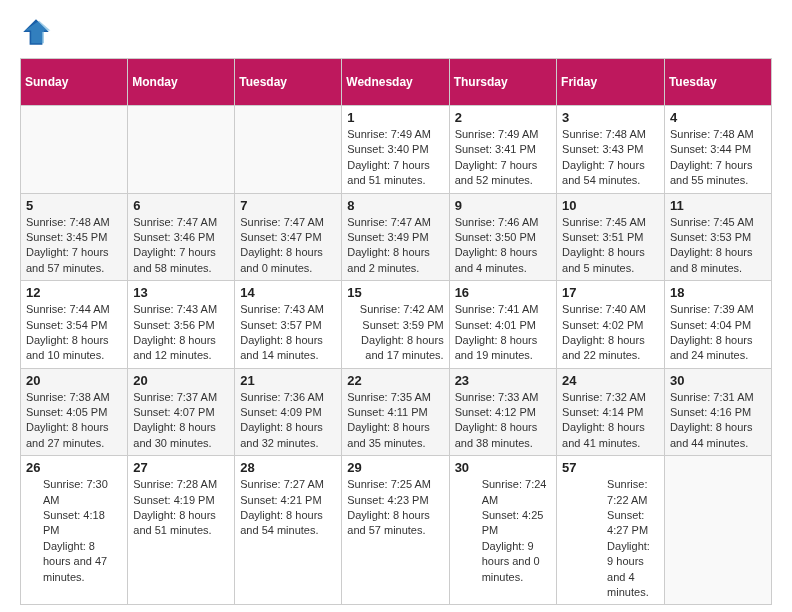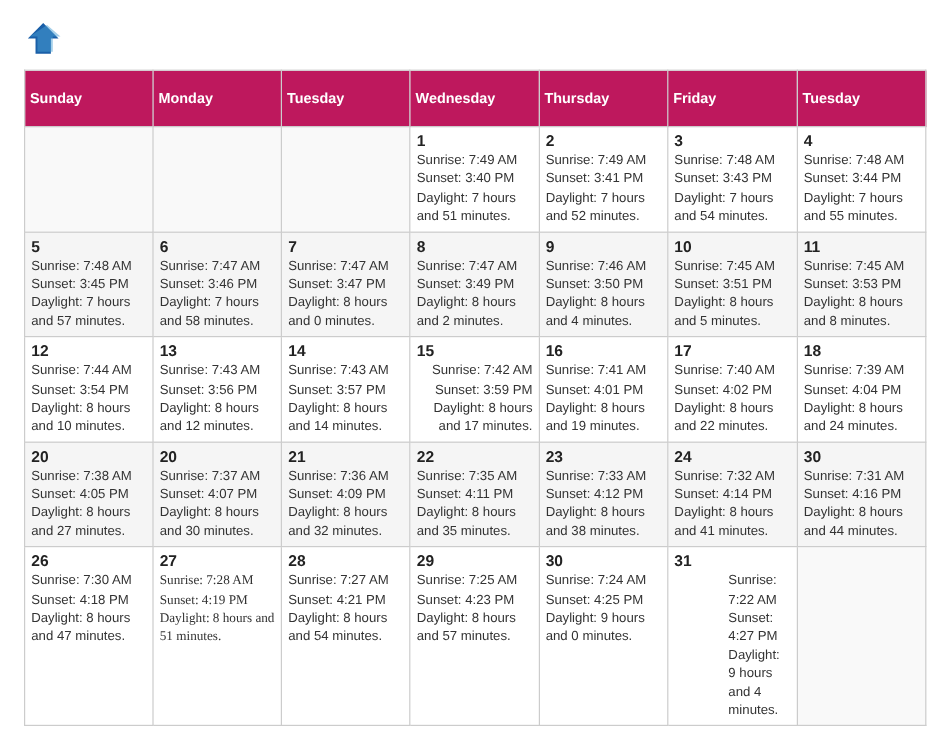--- a/index.html
+++ b/index.html
@@ -286,50 +286,50 @@
         <td>
           <span class="day-num">30</span>
           <div class="day-info" style="white-space: pre-line;">Sunrise: 7:31 AM
 Sunset: 4:16 PM
 Daylight: 8 hours and 44 minutes.</div>
         </td>
       </tr>
       <tr>
         <td>
           <span class="day-num">26</span>
-          <div class="day-info" style="white-space: pre-line;">Sunrise: 7:30 AM
+          <div class="day-info" style="white-space: pre-line; margin-left: 17px;">Sunrise: 7:30 AM
 Sunset: 4:18 PM
 Daylight: 8 hours and 47 minutes.</div>
         </td>
         <td>
           <span class="day-num">27</span>
-          <div class="day-info" style="white-space: pre-line; font-family: Liberation Serif, serif;">Sunrise: 7:28 AM
+          <div class="day-info" style="white-space: pre-line;">Sunrise: 7:28 AM
 Sunset: 4:19 PM
 Daylight: 8 hours and 51 minutes.</div>
         </td>
         <td>
           <span class="day-num">28</span>
           <div class="day-info" style="white-space: pre-line;">Sunrise: 7:27 AM
 Sunset: 4:21 PM
 Daylight: 8 hours and 54 minutes.</div>
         </td>
         <td>
           <span class="day-num">29</span>
           <div class="day-info" style="white-space: pre-line;">Sunrise: 7:25 AM
 Sunset: 4:23 PM
 Daylight: 8 hours and 57 minutes.</div>
         </td>
         <td>
           <span class="day-num">30</span>
-          <div class="day-info" style="white-space: pre-line;">Sunrise: 7:24 AM
+          <div class="day-info" style="white-space: pre-line; margin-left: 27px;">Sunrise: 7:24 AM
 Sunset: 4:25 PM
 Daylight: 9 hours and 0 minutes.</div>
         </td>
         <td>
-          <span class="day-num">31</span>
+          <span class="day-num">57</span>
           <div class="day-info" style="white-space: pre-line; margin-left: 45px;">Sunrise: 7:22 AM
 Sunset: 4:27 PM
 Daylight: 9 hours and 4 minutes.</div>
         </td>
         <td class="empty-cell"></td>
       </tr>
     </tbody>
 </table>
 
 </body></html>

